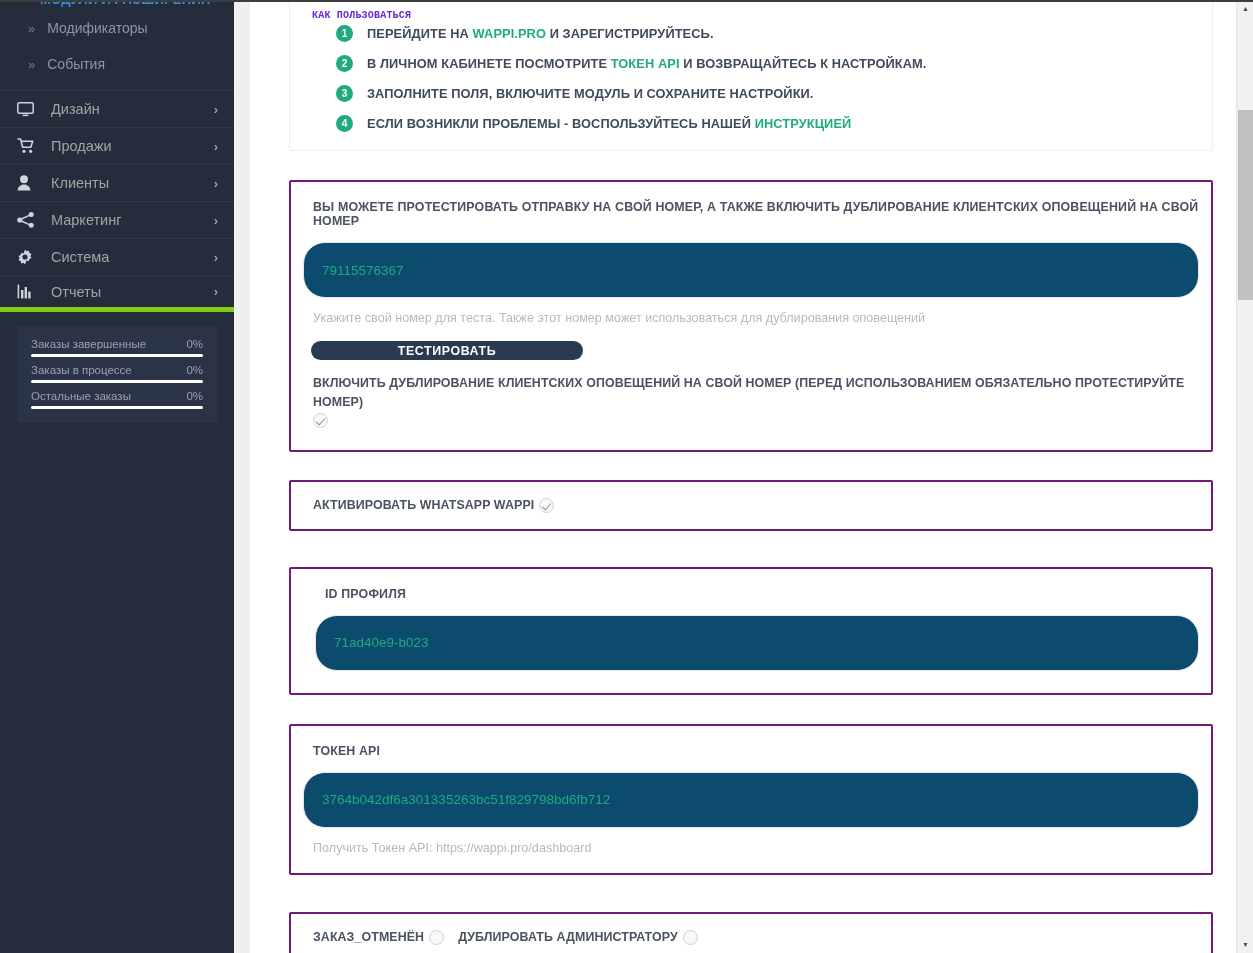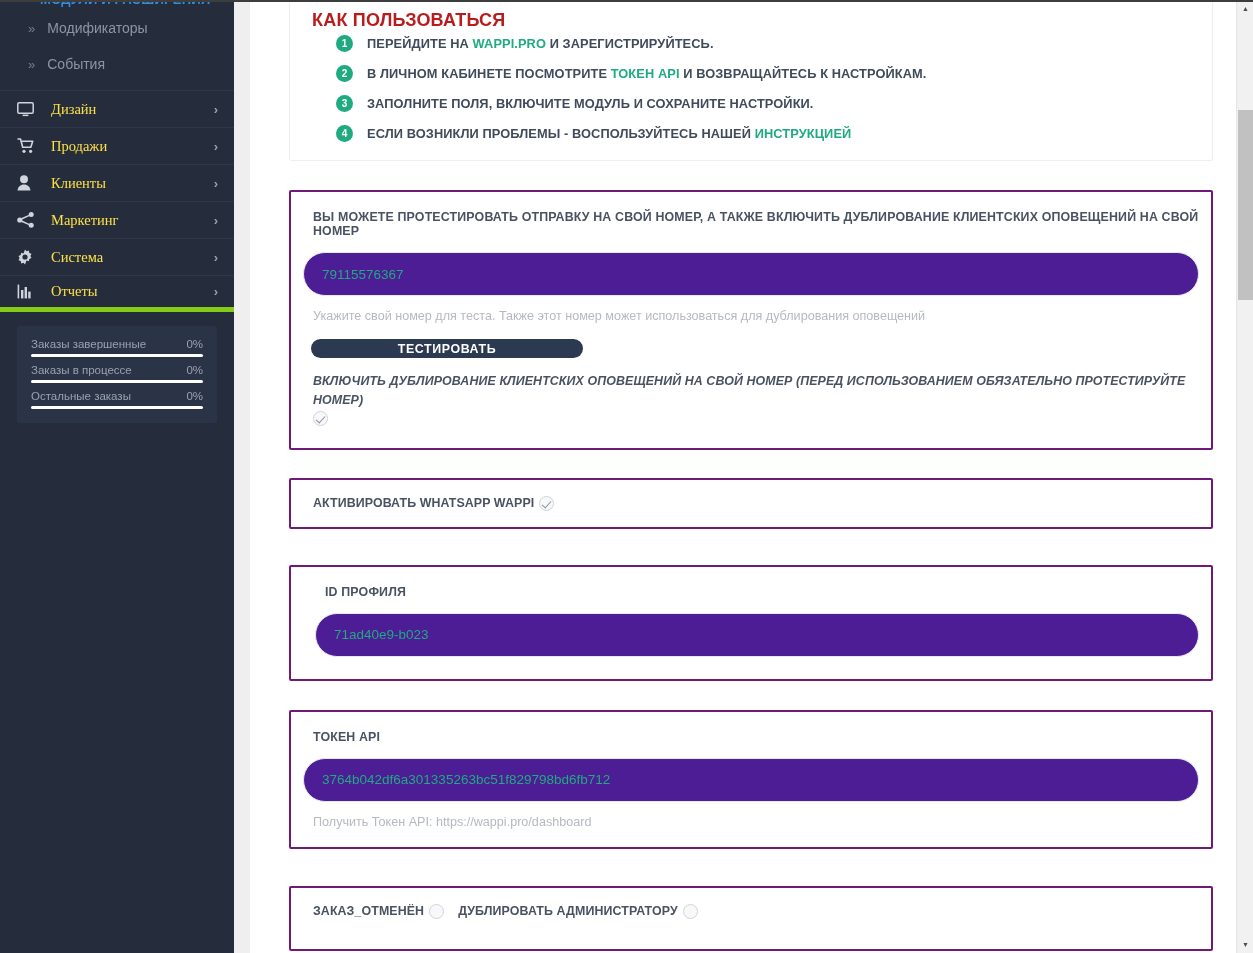--- a/index.html
+++ b/index.html
@@ -71,21 +71,21 @@
     position: relative;
   }
   .nav-item .ic {
     width: 22px; height: 16px;
     margin-right: 12px;
     display: flex; align-items: center; justify-content: flex-start;
     color: #cfd4de;
     flex: 0 0 22px;
   }
   .nav-item .ic svg { display:block; }
-  .nav-item .lbl { flex: 1 1 auto; color: #fde047; font-size: 14.5px; font-family: Liberation Serif, serif; }
+  .nav-item .lbl { flex: 1 1 auto; color: #a3a3a3; font-size: 14.5px; }
   .nav-item .arr {
     color: #99a1b0; font-size: 13px; font-weight: 700;
   }
 
   #stats-card {
     margin: 14px 17px 0 17px;
     background: #2b3346;
     border-radius: 3px;
     padding: 12px 14px 14px 14px;
   }
@@ -130,25 +130,26 @@
 
   
   #howto-card {
     border: 1px solid #eceef0;
     border-top: none;
     border-radius: 0 0 3px 3px;
     padding: 0 12px 14px 12px;
     margin-bottom: 29px;
   }
   .howto-title {
-    color: #b91c1c;
-    font-size: 18px;
+    color: #6d28d9;
+    font-size: 10px;
     font-weight: 700;
     letter-spacing: .2px;
     padding: 10px 0 4px 10px;
+    font-family: Liberation Mono, monospace;
   }
   .howto-list { padding-left: 34px; }
   .howto-row {
     display: flex; align-items: center;
     margin-bottom: 13px;
   }
   .howto-row:last-child { margin-bottom: 4px; }
   .badge {
     width: 17px; height: 17px;
     border-radius: 50%;
@@ -169,28 +170,28 @@
   .sect-label {
     font-size: 12.4px;
     font-weight: 700;
     color: #4a5262;
     letter-spacing: .15px;
     padding: 0 0 0 10px;
   }
   .field {
     margin: 14px 0 0 0;
     width: 100%;
-    height: 44px;
+    height: 56px;
     border: 1px solid #e7e9ec;
     border-radius: 22px;
     display: flex; align-items: center;
     padding: 0 18px;
     color: #1faa80;
     font-size: 13.5px;
-    background: #4c1d95;
+    background: #0c4a6e;
   }
   .hint {
     color: #b5b9c0;
     font-size: 12.6px;
     padding: 13px 0 0 10px;
   }
   .test-btn {
     margin: 16px 0 0 8px;
     width: 272px; height: 19px;
     background: #2c3a51;
@@ -203,21 +204,20 @@
     font-family: "Liberation Sans", sans-serif;
     cursor: pointer;
   }
   .chk-line {
     padding: 14px 0 0 10px;
     font-size: 12.4px;
     font-weight: 700;
     color: #4a5262;
     letter-spacing: .1px;
     line-height: 1.55;
-    font-style: italic;
   }
   .chk {
     display: inline-block;
     width: 15px; height: 15px;
     border-radius: 50%;
     border: 1px solid #cfd3d8;
     background: #f7f8f9;
     position: relative;
     vertical-align: -3px;
     margin-left: 5px;

